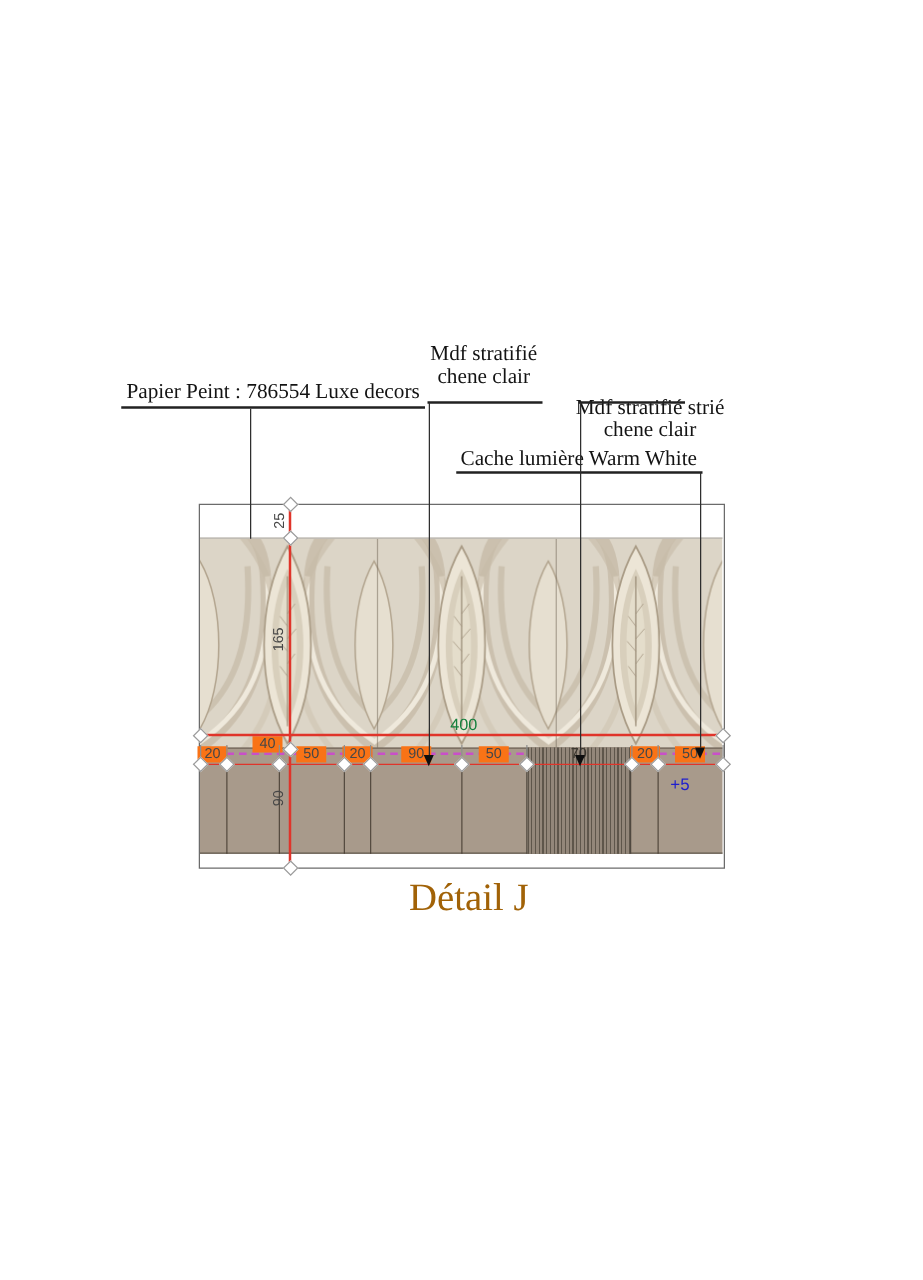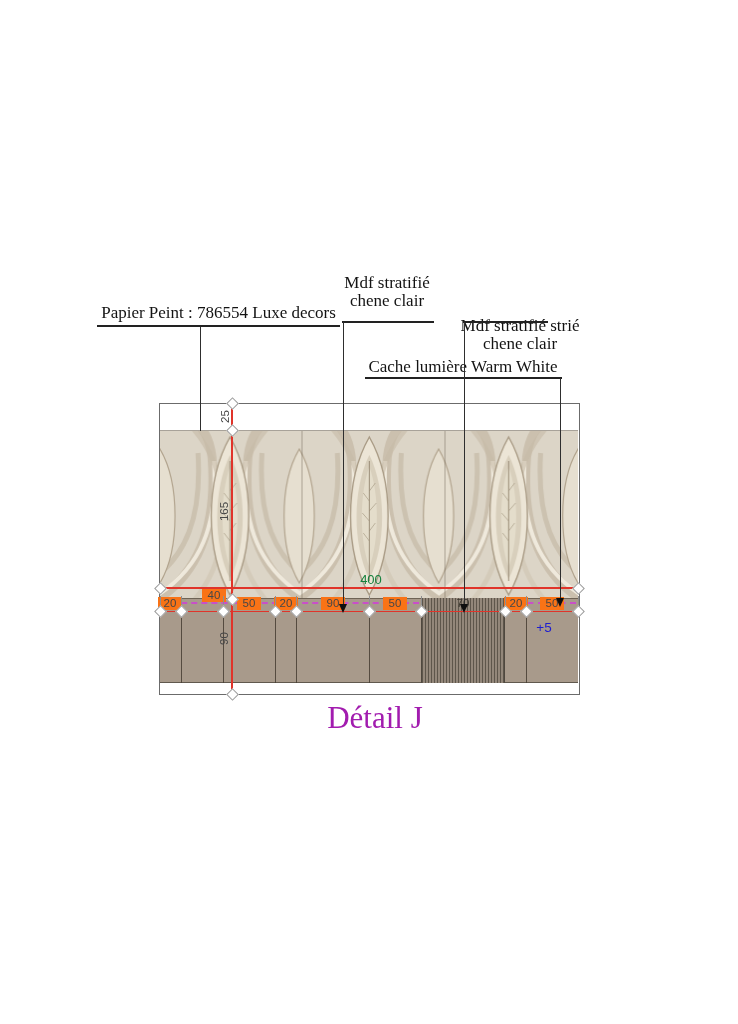--- a/index.html
+++ b/index.html
@@ -24,21 +24,21 @@
   .frame{position:absolute;left:159px;top:403px;width:419px;height:290px;
          border:1px solid #6b6b6b;background:#ffffff;box-sizing:content-box;}
   .wallpaper{position:absolute;left:160px;top:430px;width:418px;height:168px;
              border-top:1px solid rgba(110,100,85,0.6);}
   .mdf{position:absolute;left:160px;top:598px;width:418px;height:85px;background:#a89a8b;
        border-top:1px solid rgba(86,75,62,0.7);border-bottom:1px solid #60584d;box-sizing:border-box;}
   .strie{position:absolute;left:421px;top:598px;width:84px;height:85px;
          background:repeating-linear-gradient(90deg,#5e564b 0px,#5e564b 1px,#93877a 1px,#93877a 3px);
          border-left:1px solid #4f483f;border-right:1px solid #4f483f;box-sizing:border-box;}
   .title{position:absolute;left:245px;top:700px;width:260px;text-align:center;
-         font-family:"Liberation Serif",serif;font-size:31px;color:#a21caf;}
+         font-family:"Liberation Serif",serif;font-size:31px;color:#a16207;}
   .plus5{position:absolute;left:528px;top:620px;width:32px;text-align:center;
          font-family:"Liberation Sans",sans-serif;font-size:13.5px;color:#1e1ecf;}
 </style>
 </head>
 <body>
 
 <div id="canvas">
 
   <div class="lbl" style="left:97px;top:304px;width:243px;">Papier Peint : 786554 Luxe decors</div>
   <div class="uline" style="left:97px;top:325px;width:243px;"></div>

